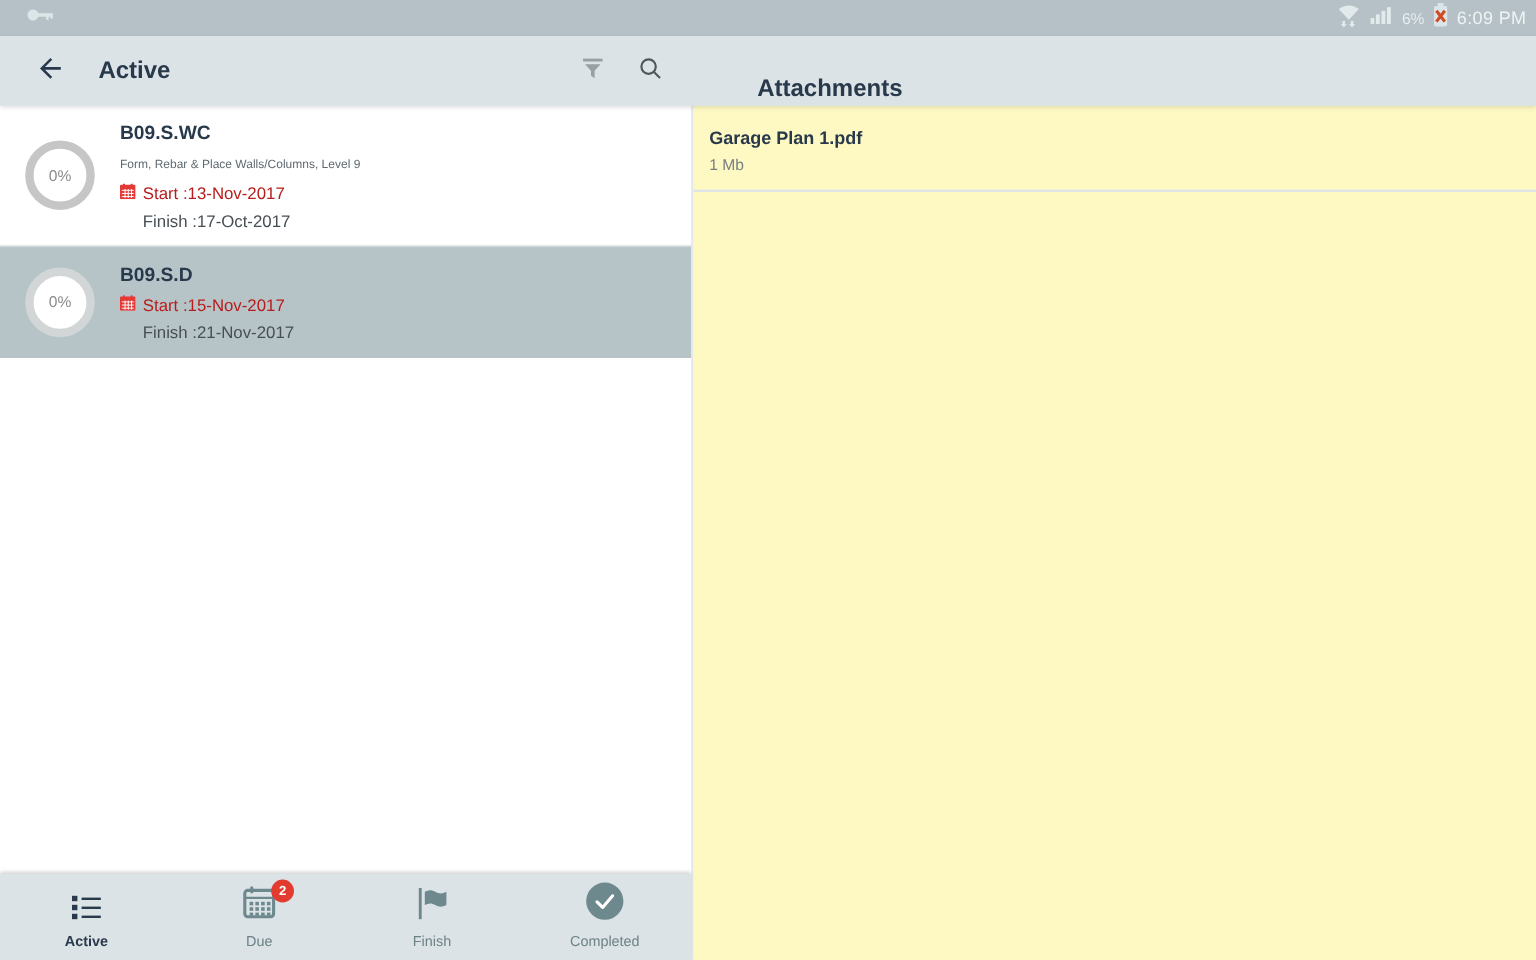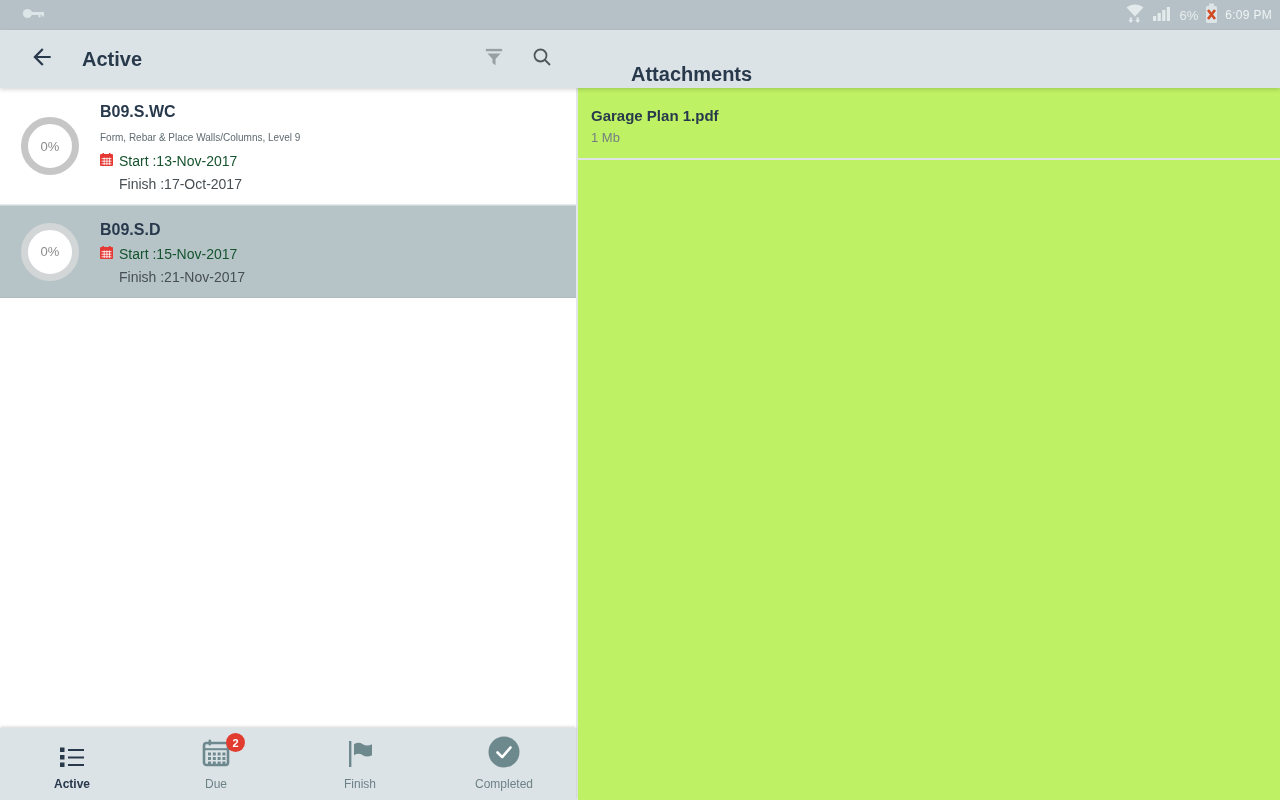--- a/index.html
+++ b/index.html
@@ -8,21 +8,21 @@
 
   
   .status-bar {
     position:absolute; top:0; left:0; width:1280px; height:30px;
     background:#b5c1c6; display:flex; align-items:center; justify-content:space-between;
     padding:0 8px; color:#eef4f5;
   }
   .status-left { display:flex; align-items:center; gap:6px; padding-left:14px; }
   .status-right { display:flex; align-items:center; gap:7px; }
   .status-pct { font-size:13px; color:#e7edef; }
-  .status-time { font-size:12px; color:#eff4f5; letter-spacing:0.3px;text-align:right; }
+  .status-time { font-size:15px; color:#eff4f5; letter-spacing:0.3px;text-align:right; }
 
   
   .app-bar {
     position:absolute; top:30px; left:0; width:1280px; height:58px;
     background:#dce3e6; box-shadow:0 2px 4px rgba(0,0,0,0.14);
     display:flex; align-items:center; z-index:5;
   }
   .app-bar-left { width:576px; display:flex; align-items:center; height:100%; }
   .app-bar-right { flex:1; display:flex; align-items:center; height:100%; }
   .icon-btn { display:flex; align-items:center; justify-content:center; width:44px; height:44px; cursor:pointer; }
@@ -30,37 +30,37 @@
   .bar-title { font-size:20px; font-weight:600; color:#28394c; }
   .left-title { margin-left:18px; }
   .right-title { margin-left:55px;margin-top:30px; }
   .bar-spacer { flex:1; }
   .filter-btn { margin-right:4px; }
   .search-btn { margin-right:12px; }
 
   
   .left-panel { position:absolute; top:88px; left:0; width:576px; height:640px; background:#fff; }
   .v-divider { position:absolute; top:88px; left:576px; width:2px; height:712px; background:#e2e8ea; }
-  .right-panel { position:absolute; top:88px; left:578px; width:702px; height:712px; background:#bef264; }
+  .right-panel { position:absolute; top:88px; left:578px; width:702px; height:712px; background:#fef9c3; }
 
   
   .task-row { display:flex; padding:9px 0 9px 0; border-bottom:1px solid #e7eaec; background:#fff; cursor:pointer; }
   .task-row.selected { background:#b6c4c8; border-top:1px solid #cdd7da; border-bottom:1px solid #aebcc0; }
   .progress-wrap { width:100px; display:flex; align-items:center; justify-content:center; }
   .progress-circle {
     width:58px; height:58px; border-radius:50%;
     border:7px solid #c6c6c6; background:#fff;
     display:flex; align-items:center; justify-content:center;
     font-size:13px; color:#8b8b8b;
   }
   .task-row.selected .progress-circle { border-color:#d3d6d7; }
   .task-texts { display:flex; flex-direction:column; padding-top:2px; }
   .task-code { font-size:16px; font-weight:700; color:#28394c; line-height:26px; }
   .task-desc { font-size:10px; color:#5f6a70; line-height:25px; }
-  .task-start { display:flex; align-items:center; gap:6px; font-size:14px; color:#14532d; line-height:23px; }
+  .task-start { display:flex; align-items:center; gap:6px; font-size:14px; color:#b91c1c; line-height:23px; }
   .task-finish { font-size:14px; color:#474f54; line-height:22px; padding-left:19px; }
 
   
   .attachment-item { padding:18px 0 0 13px; cursor:pointer; }
   .attachment-name { font-size:15px; font-weight:600; color:#28394c; line-height:20px; }
   .attachment-size { font-size:13px; color:#757e83; line-height:24px; }
   .attachment-divider { margin-top:8px; width:702px; height:2px; background:#dfe4e7; }
 
   
   .bottom-nav {

